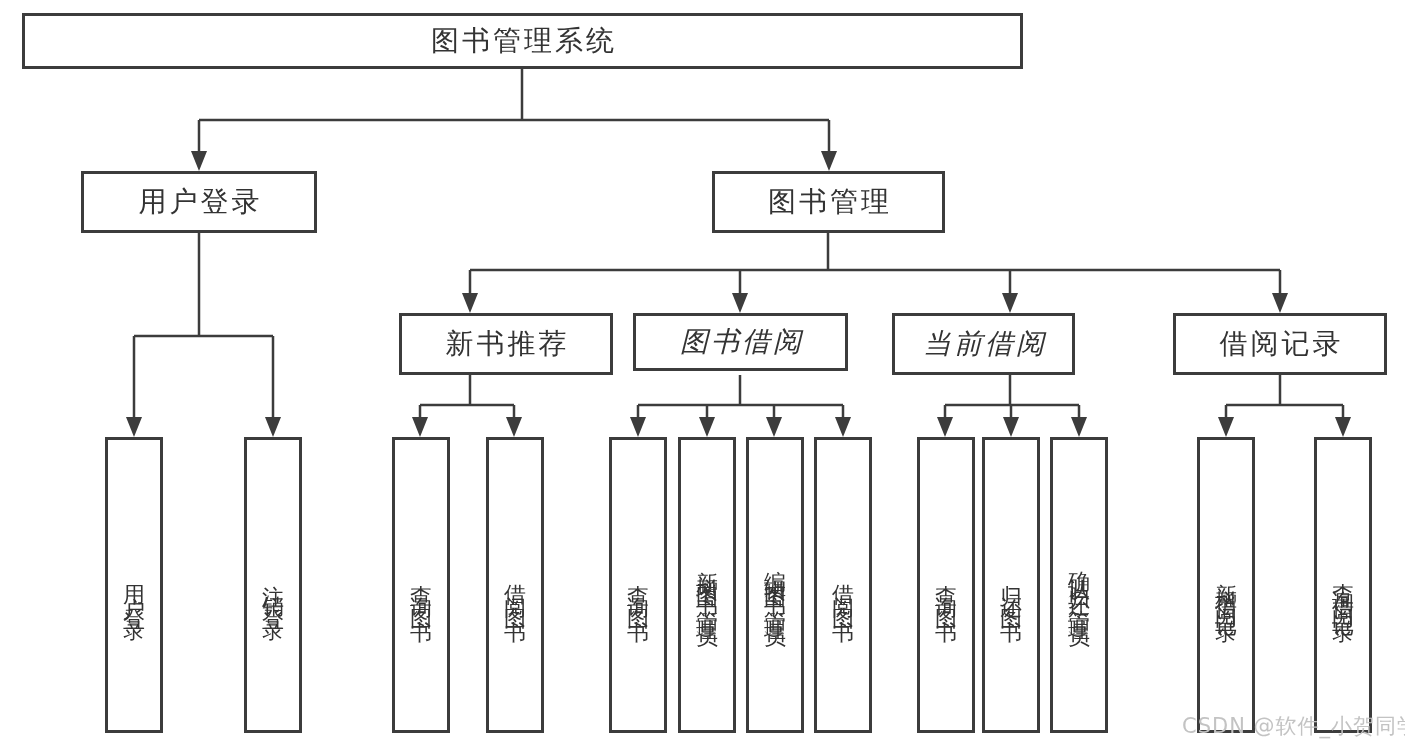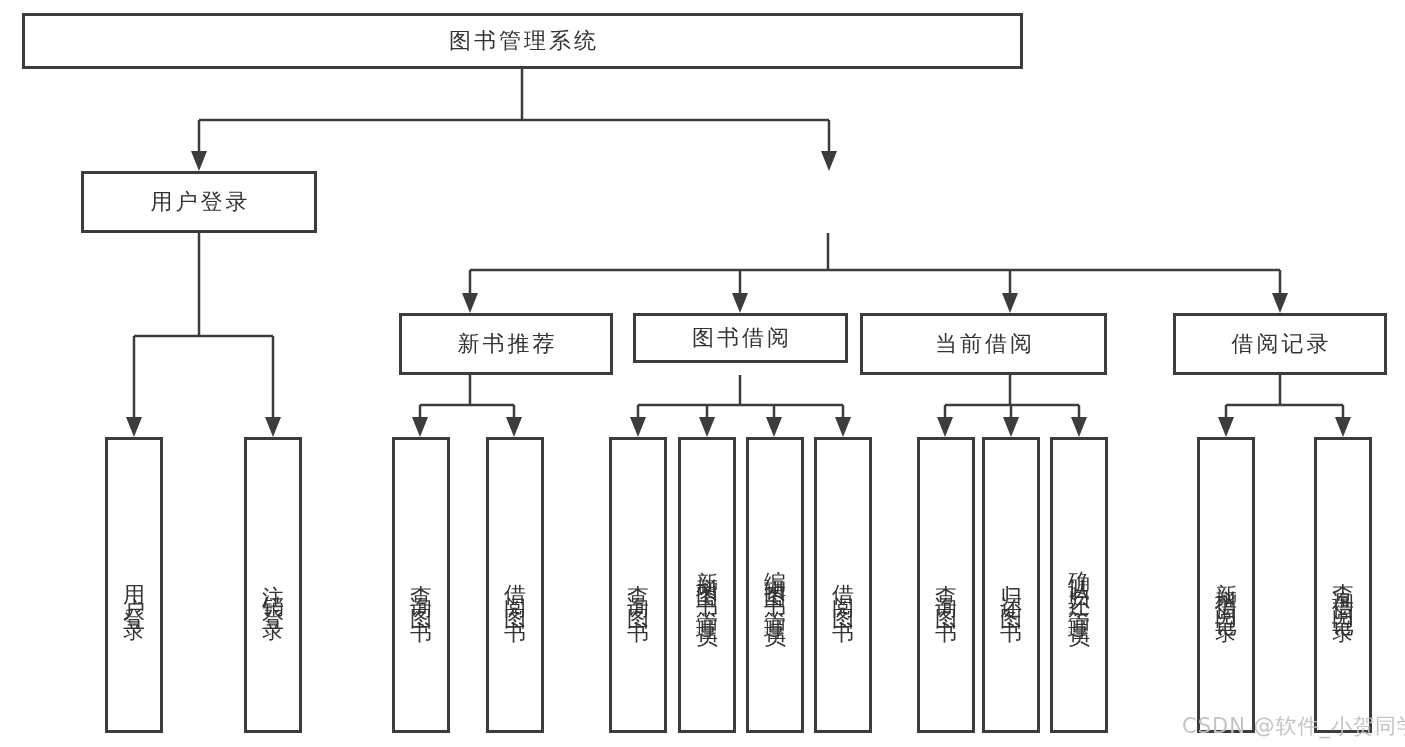--- a/index.html
+++ b/index.html
@@ -26,21 +26,21 @@
     box-sizing: border-box;
     background: #ffffff;
     border: 3px solid #3c3c3c;
     color: #333333;
     display: flex;
     align-items: center;
     justify-content: center;
     z-index: 2;
   }
   .node.h {
-    font-size: 22px;
+    font-size: 28px;
     letter-spacing: 3px;
     text-indent: 3px; 
     white-space: nowrap;
   }
   .node.root { }
   .node.leaf {
     width: 58px;
     top: 437px;
     height: 296px;
   }
@@ -107,24 +107,25 @@
       <polygon points="1003,417 1019,417 1011,437"></polygon>
       <polygon points="1071,417 1087,417 1079,437"></polygon>
       <polygon points="1218,417 1234,417 1226,437"></polygon>
       <polygon points="1335,417 1351,417 1343,437"></polygon>
     </g>
   </svg>
 
   <div class="node h root" style="left:22px; top:13px; width:1001px; height:56px;">图书管理系统</div>
 
   <div class="node h" style="left:81px; top:171px; width:236px; height:62px;">用户登录</div>
+  <div class="node h" style="left:712px; top:171px; width:233px; height:62px;">图书管理</div>
 
   <div class="node h" style="left:363px; top:313px; width:214px; height:62px;margin-left:36px;">新书推荐</div>
-  <div class="node h" style="left:633px; top:313px; width:215px; height:50px;">图书借阅</div>
-  <div class="node h" style="left:860px; top:313px; width:247px; height:62px;">当前借阅</div>
+  <div class="node h" style="left:633px; top:313px; width:215px; height:58px;font-style:italic;">图书借阅</div>
+  <div class="node h" style="left:892px; top:313px; width:183px; height:62px;font-style:italic;">当前借阅</div>
   <div class="node h" style="left:1173px; top:313px; width:214px; height:62px;">借阅记录</div>
 
   <div class="node leaf short" style="left:105px;">
     <span class="leaf-label">用户登录</span>
   </div>
   <div class="node leaf short" style="left:244px;">
     <span class="leaf-label">注销登录</span>
   </div>
 
   <div class="node leaf short" style="left:392px;">

